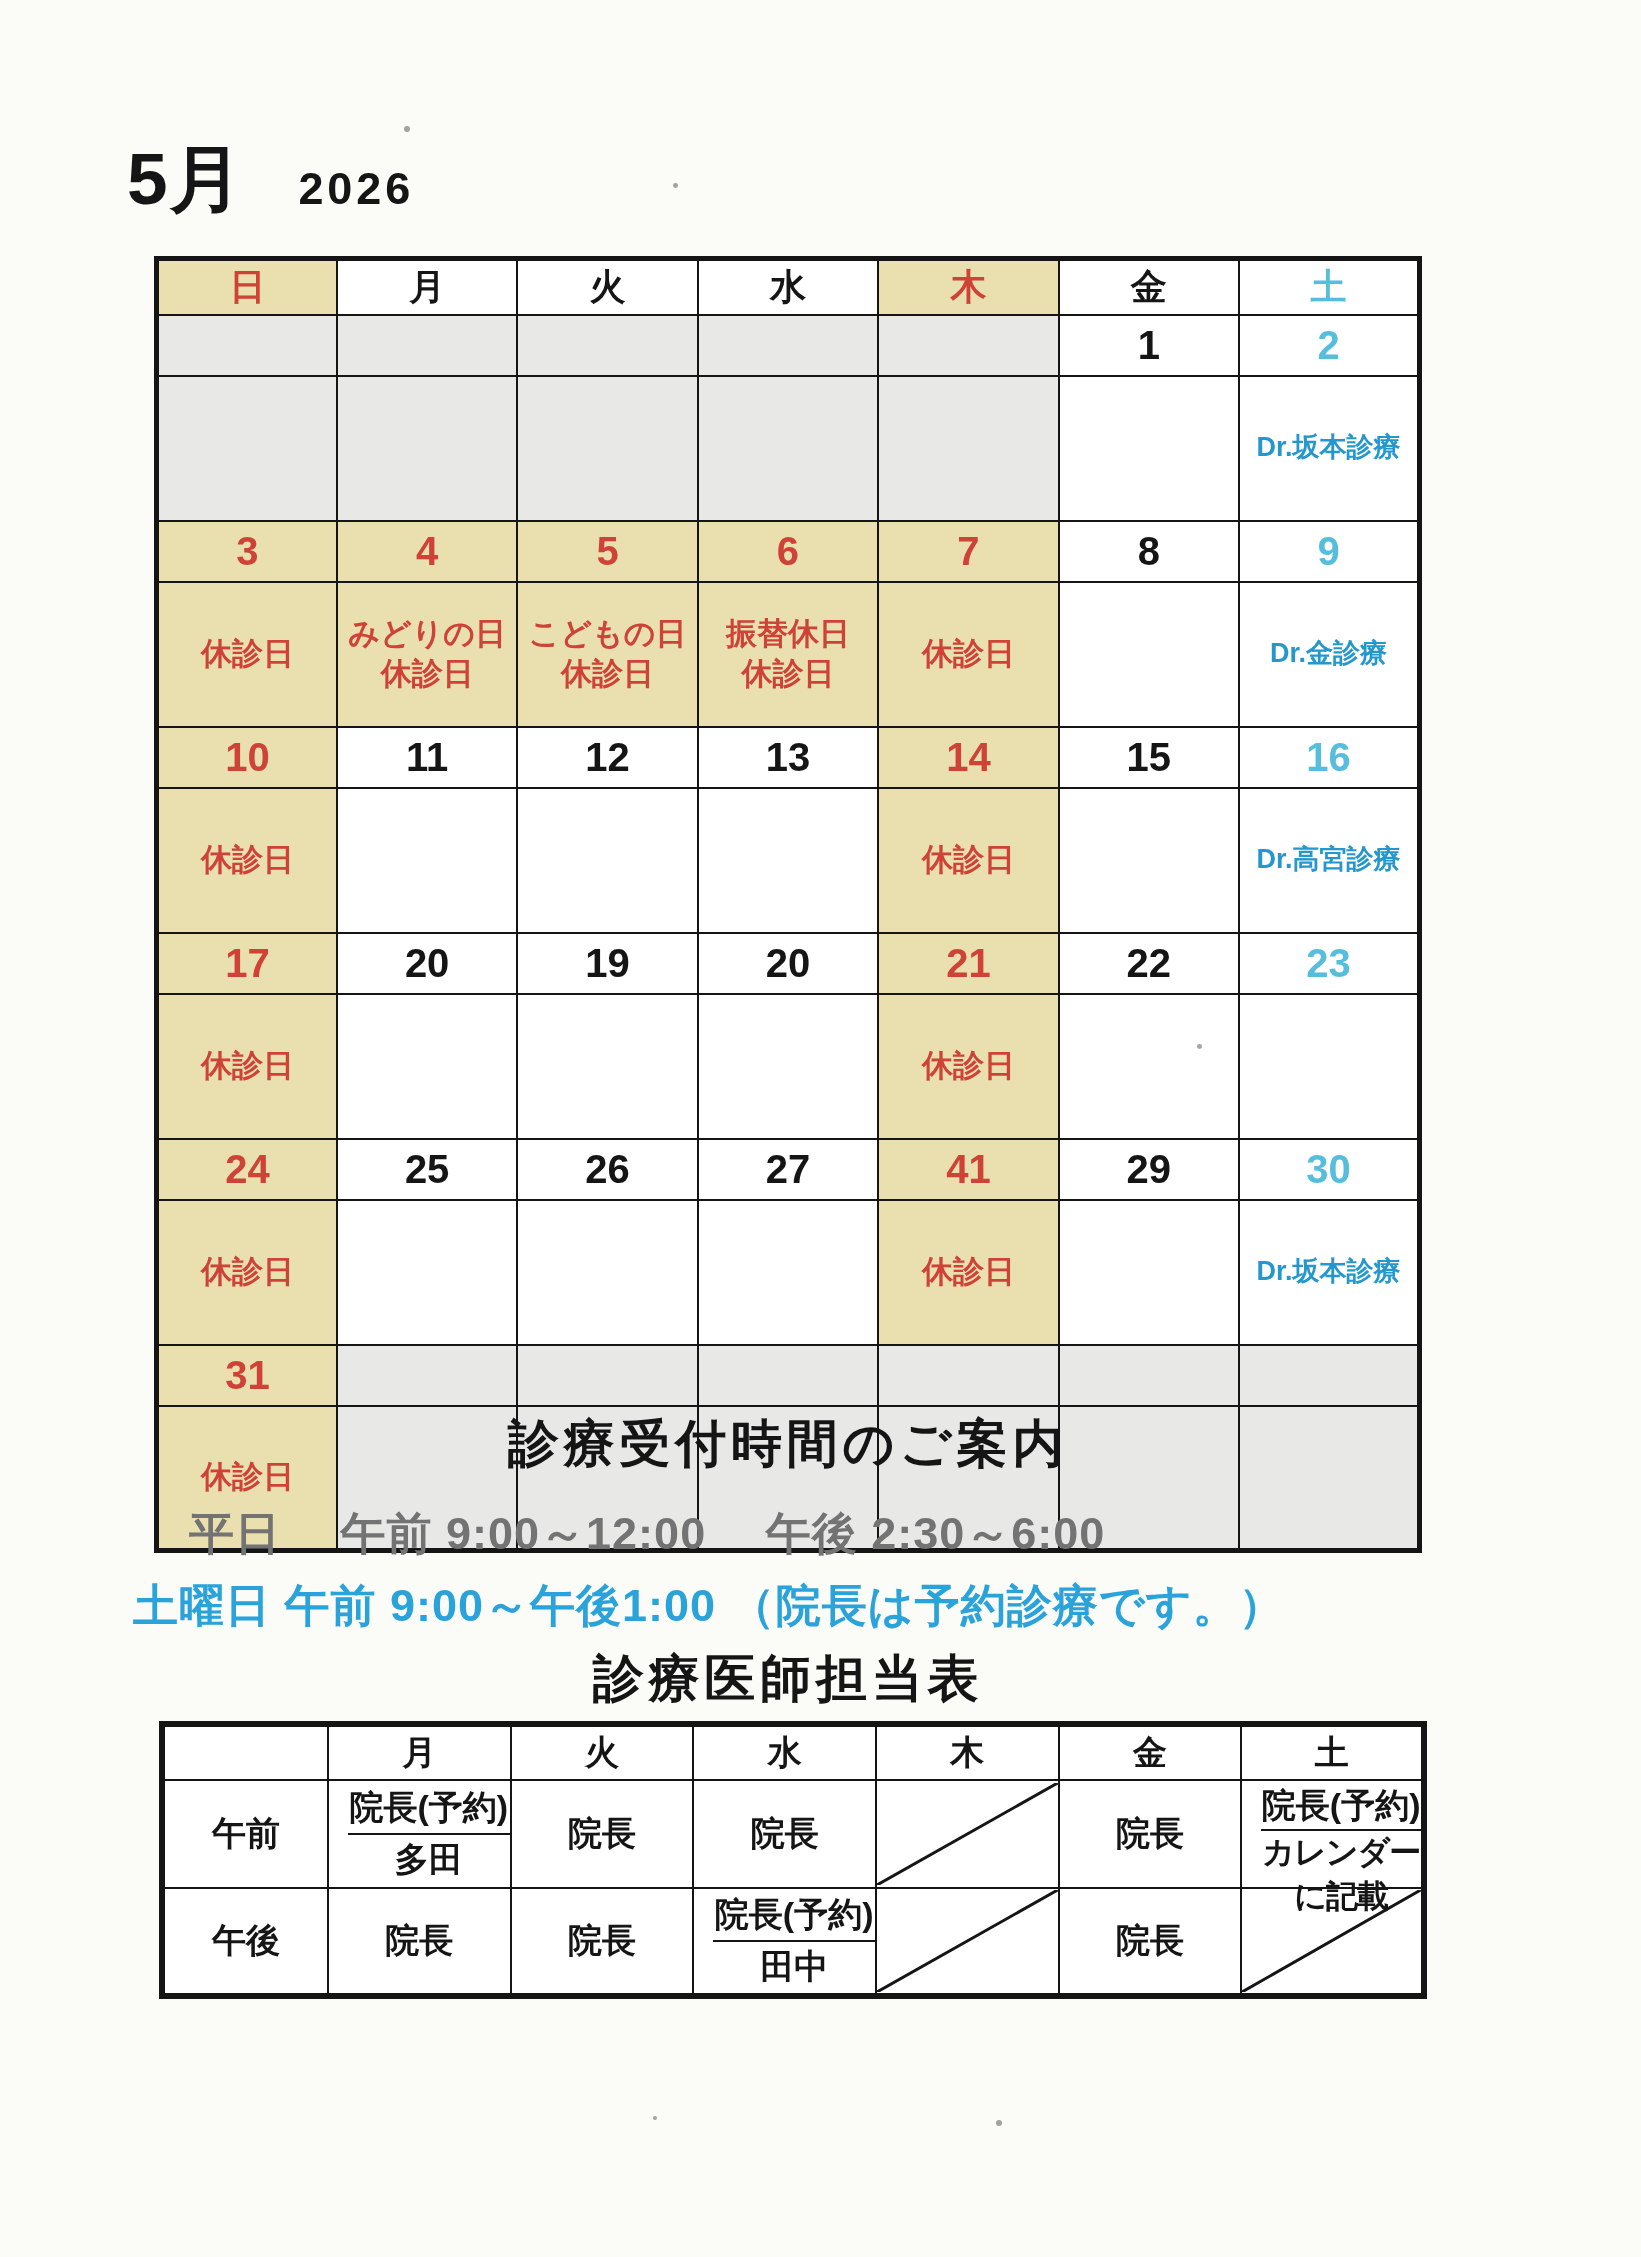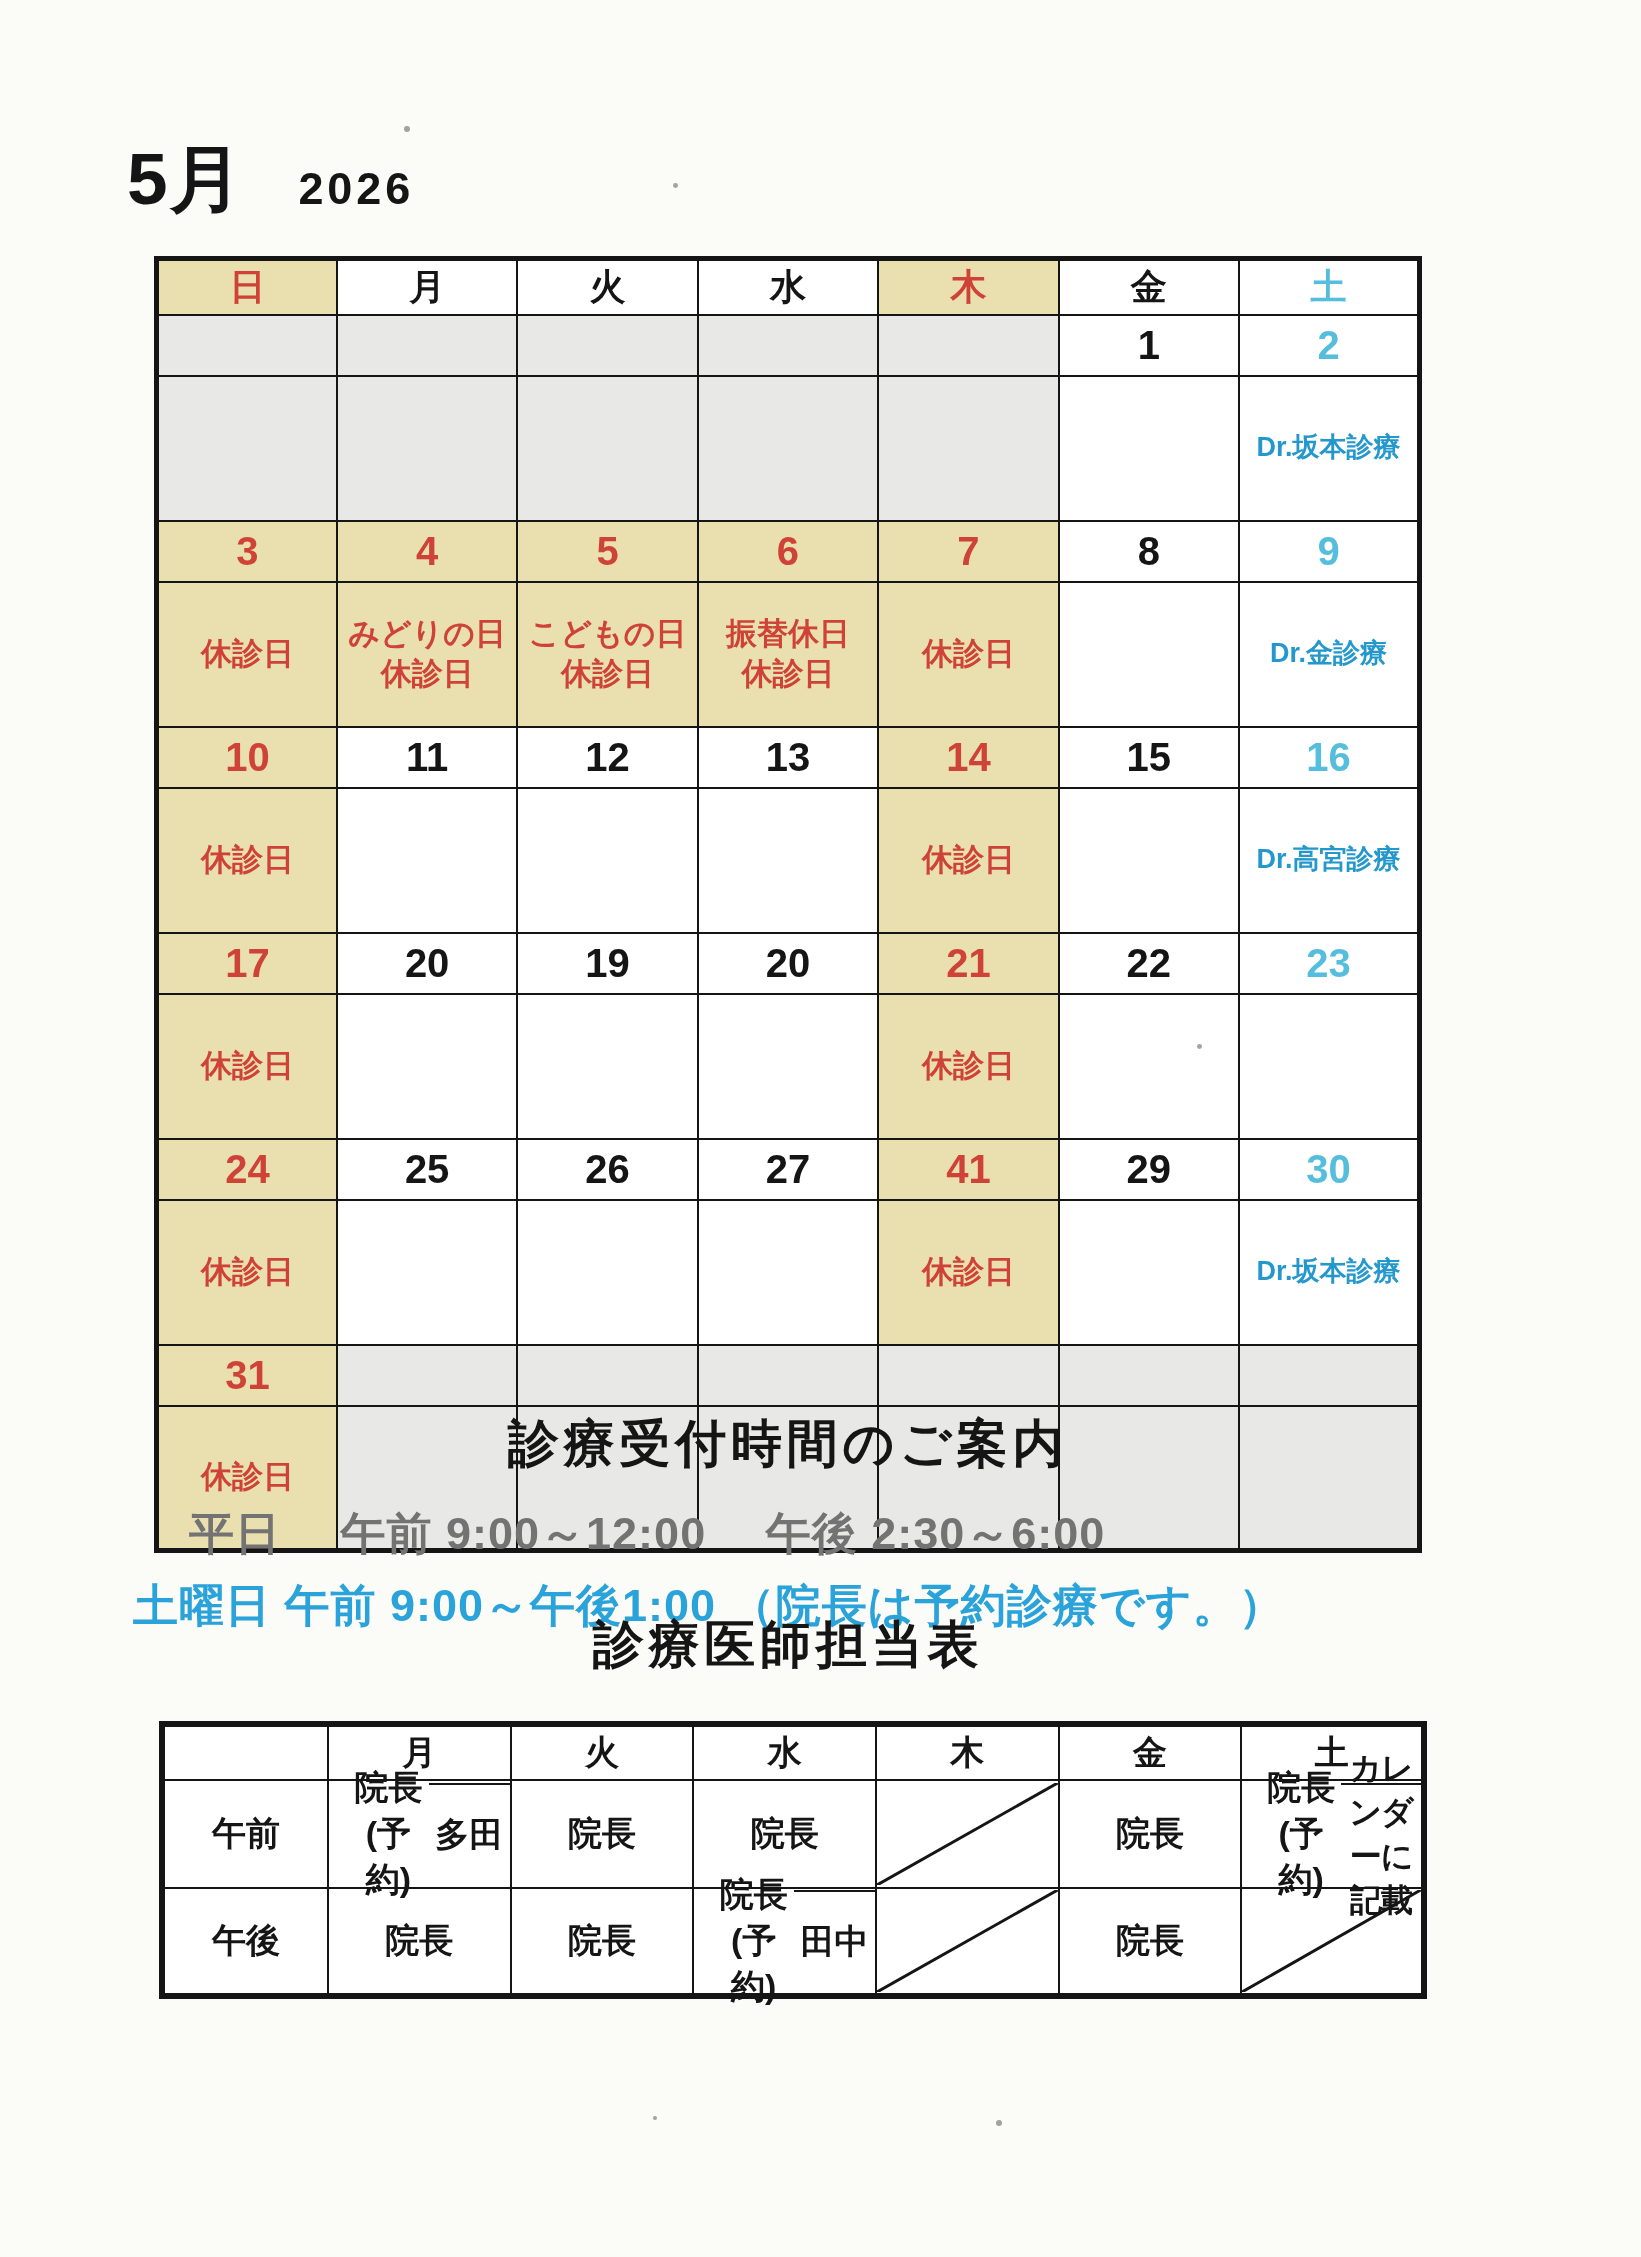--- a/index.html
+++ b/index.html
@@ -42,42 +42,42 @@
   th.sat, td.num.sat { background:#ffffff; color:var(--cyan,#55bedd); }
   td.note.sat { background:#ffffff; color:var(--blue,#2498cd); font-size:27px; }
   .blank  { background:var(--gray,#e8e8e6); }
 
   
   .sec-title {
     position:absolute; left:154px; width:1268px;
     text-align:center; font-size:51px; letter-spacing:4.8px;
   }
   .t1 { top:1410px; }
-  .t2 { top:1611px; }
+  .t2 { top:1645px; }
   .hours-line { position:absolute; font-size:45px; letter-spacing:1px; white-space:nowrap; }
   .l1 { left:189px; top:1504px; color:#737373; }
   .l2 { left:133px; top:1576px; color:var(--satline,#29a3d9); }
 
   
   table.staff {
     position:absolute; left:159px; top:1721px; width:1268px;
     border-collapse:collapse; table-layout:fixed;
     border:6.8px solid #151515;
     background:#fff;
   }
   .staff th, .staff td {
     border:2.9px solid #151515;
     text-align:center; vertical-align:middle;
     background:#fff; padding:0;
   }
   .staff thead th { height:56px; font-size:34px; }
   .staff tbody th { font-size:34px; }
   .staff tbody td, .staff tbody th { height:108px; font-size:34px; }
   .cellwrap { position:relative; width:100%; height:102px; display:flex; align-items:center; justify-content:center; }
-  .split { display:flex; flex-direction:row; width:100%; height:102px;padding-left:19px; }
+  .split { display:flex; flex-direction:column; width:100%; height:102px;padding-left:19px; }
   .split > div { flex:1; display:flex; align-items:center; justify-content:center; }
   .split > div + div { border-top:2.9px solid #151515; }
   .split .small { font-size:32px; letter-spacing:-1px; }
   .diag svg { position:absolute; left:0; top:0; width:100%; height:100%; display:block; }
 
   
   .speck { position:absolute; background:#5a5a55; border-radius:50%; opacity:.55; }
 </style>
 </head>
 <body>

